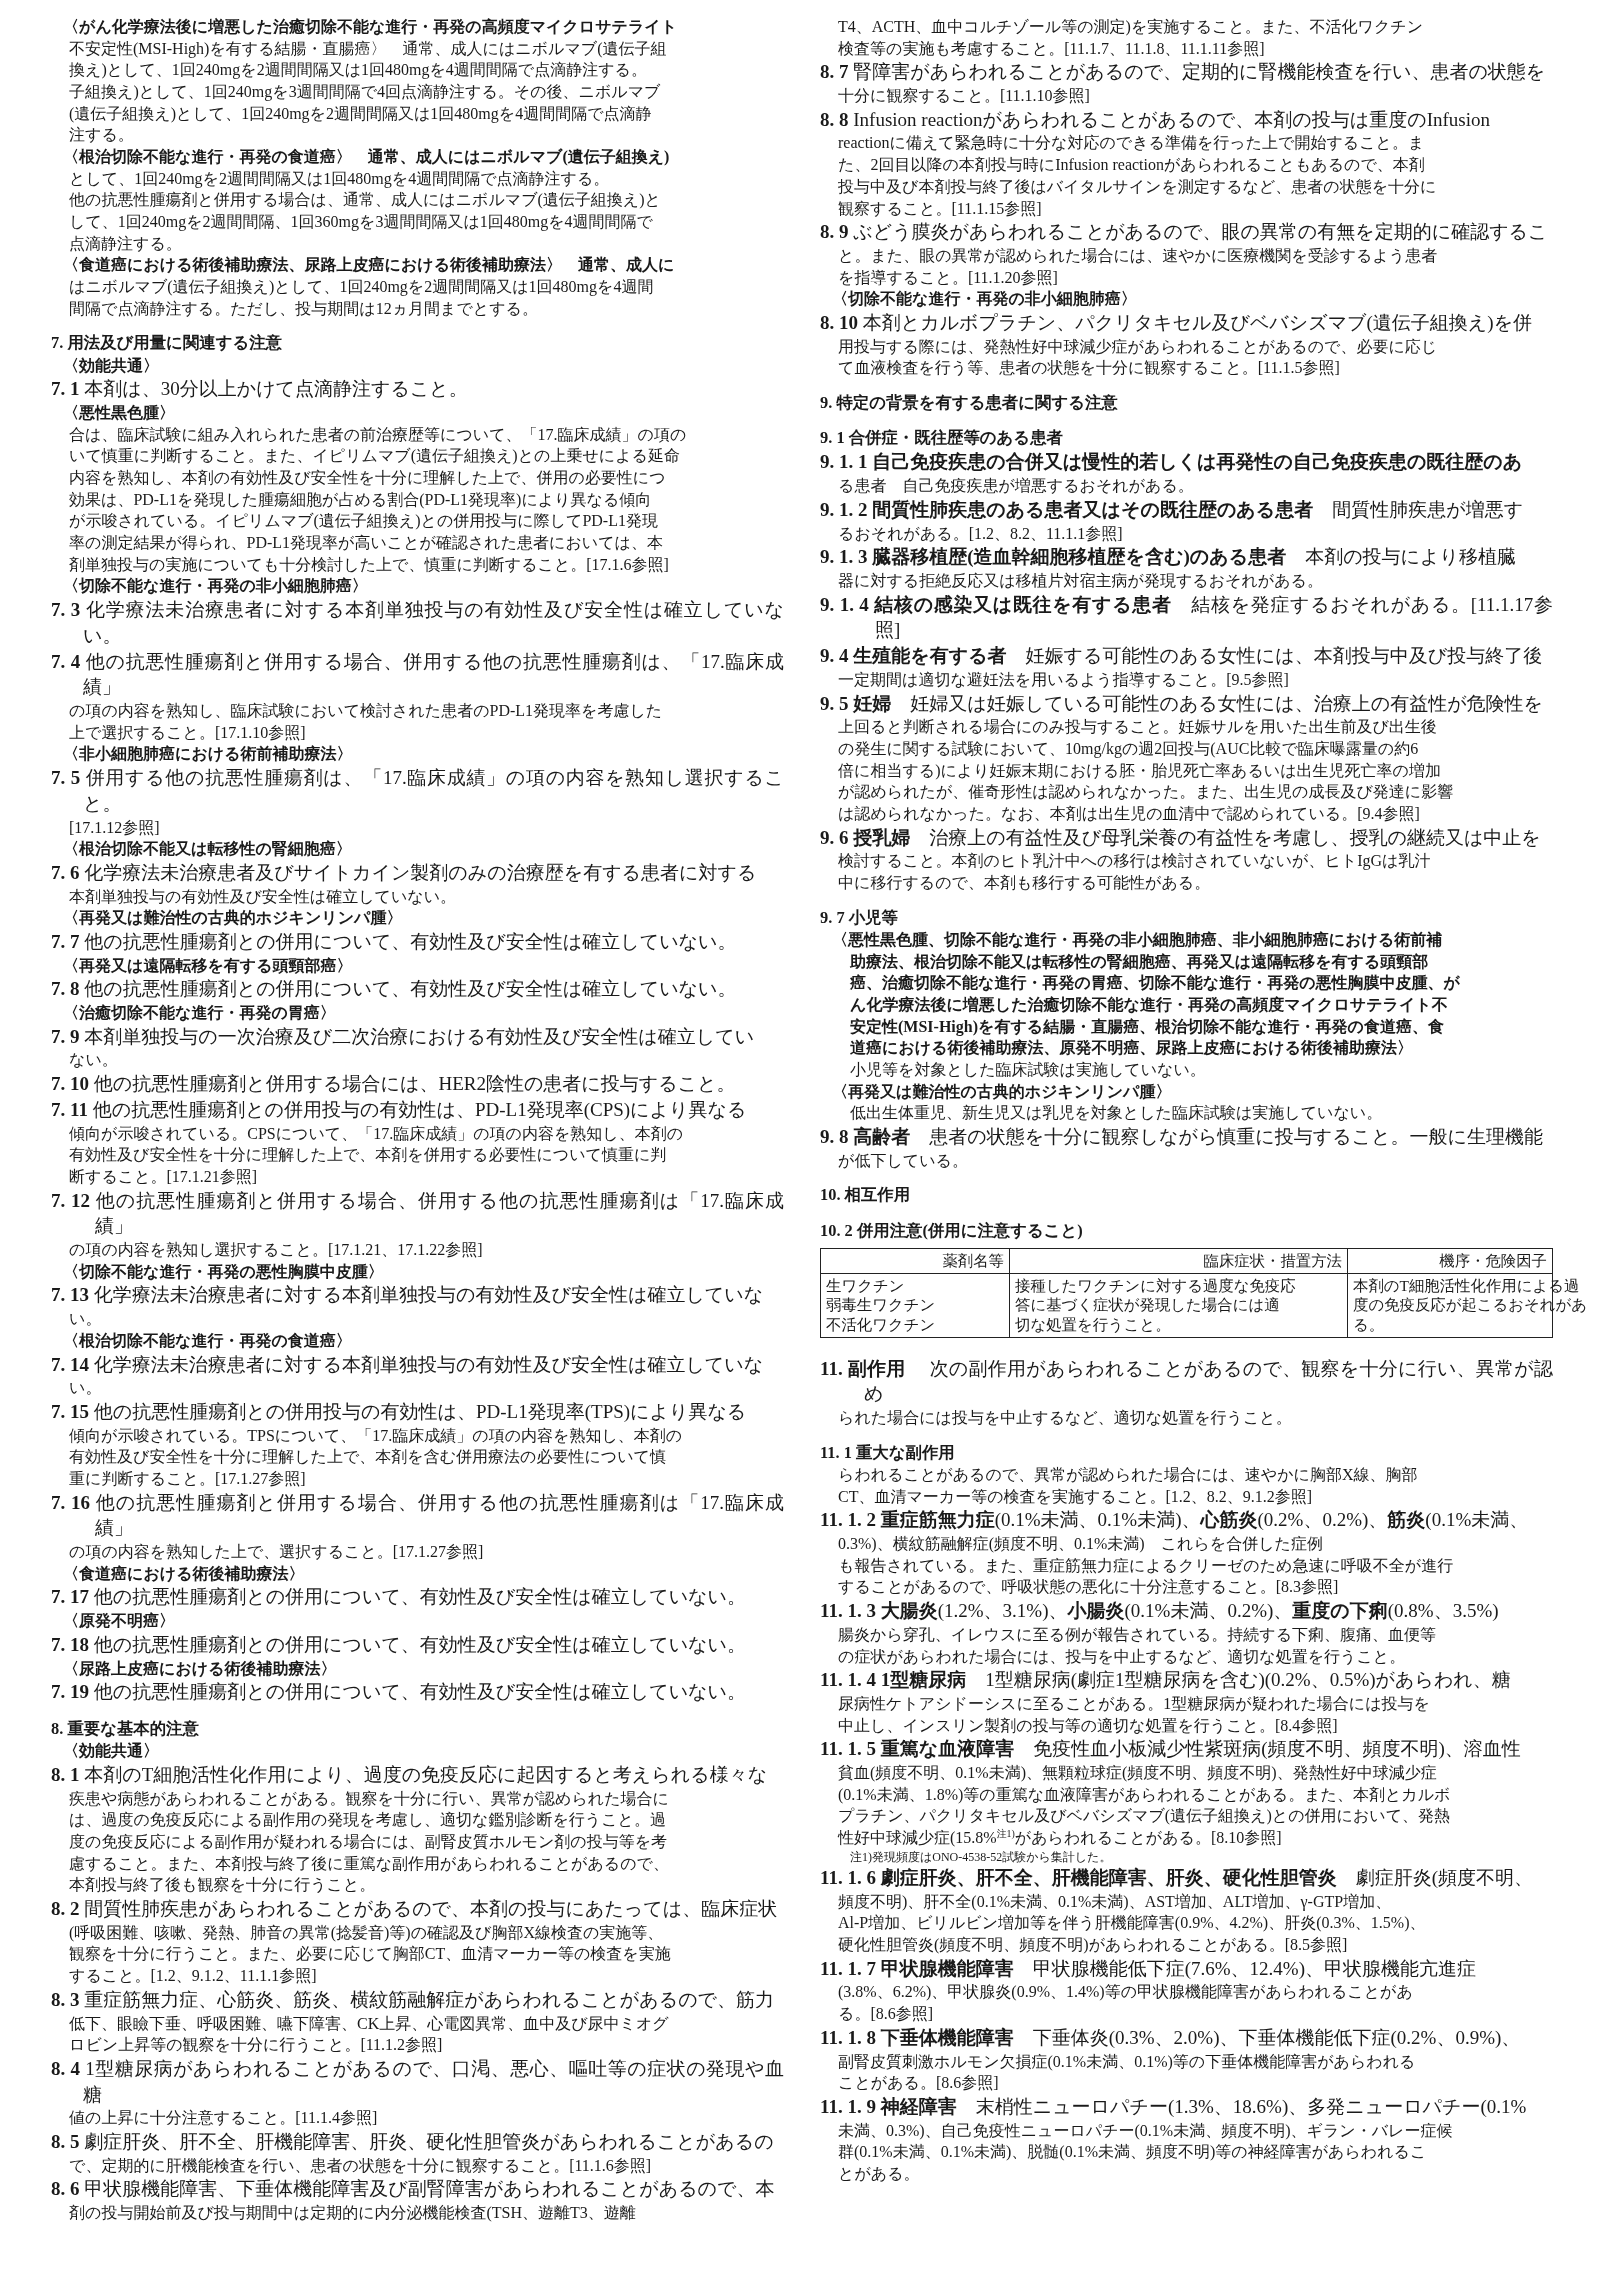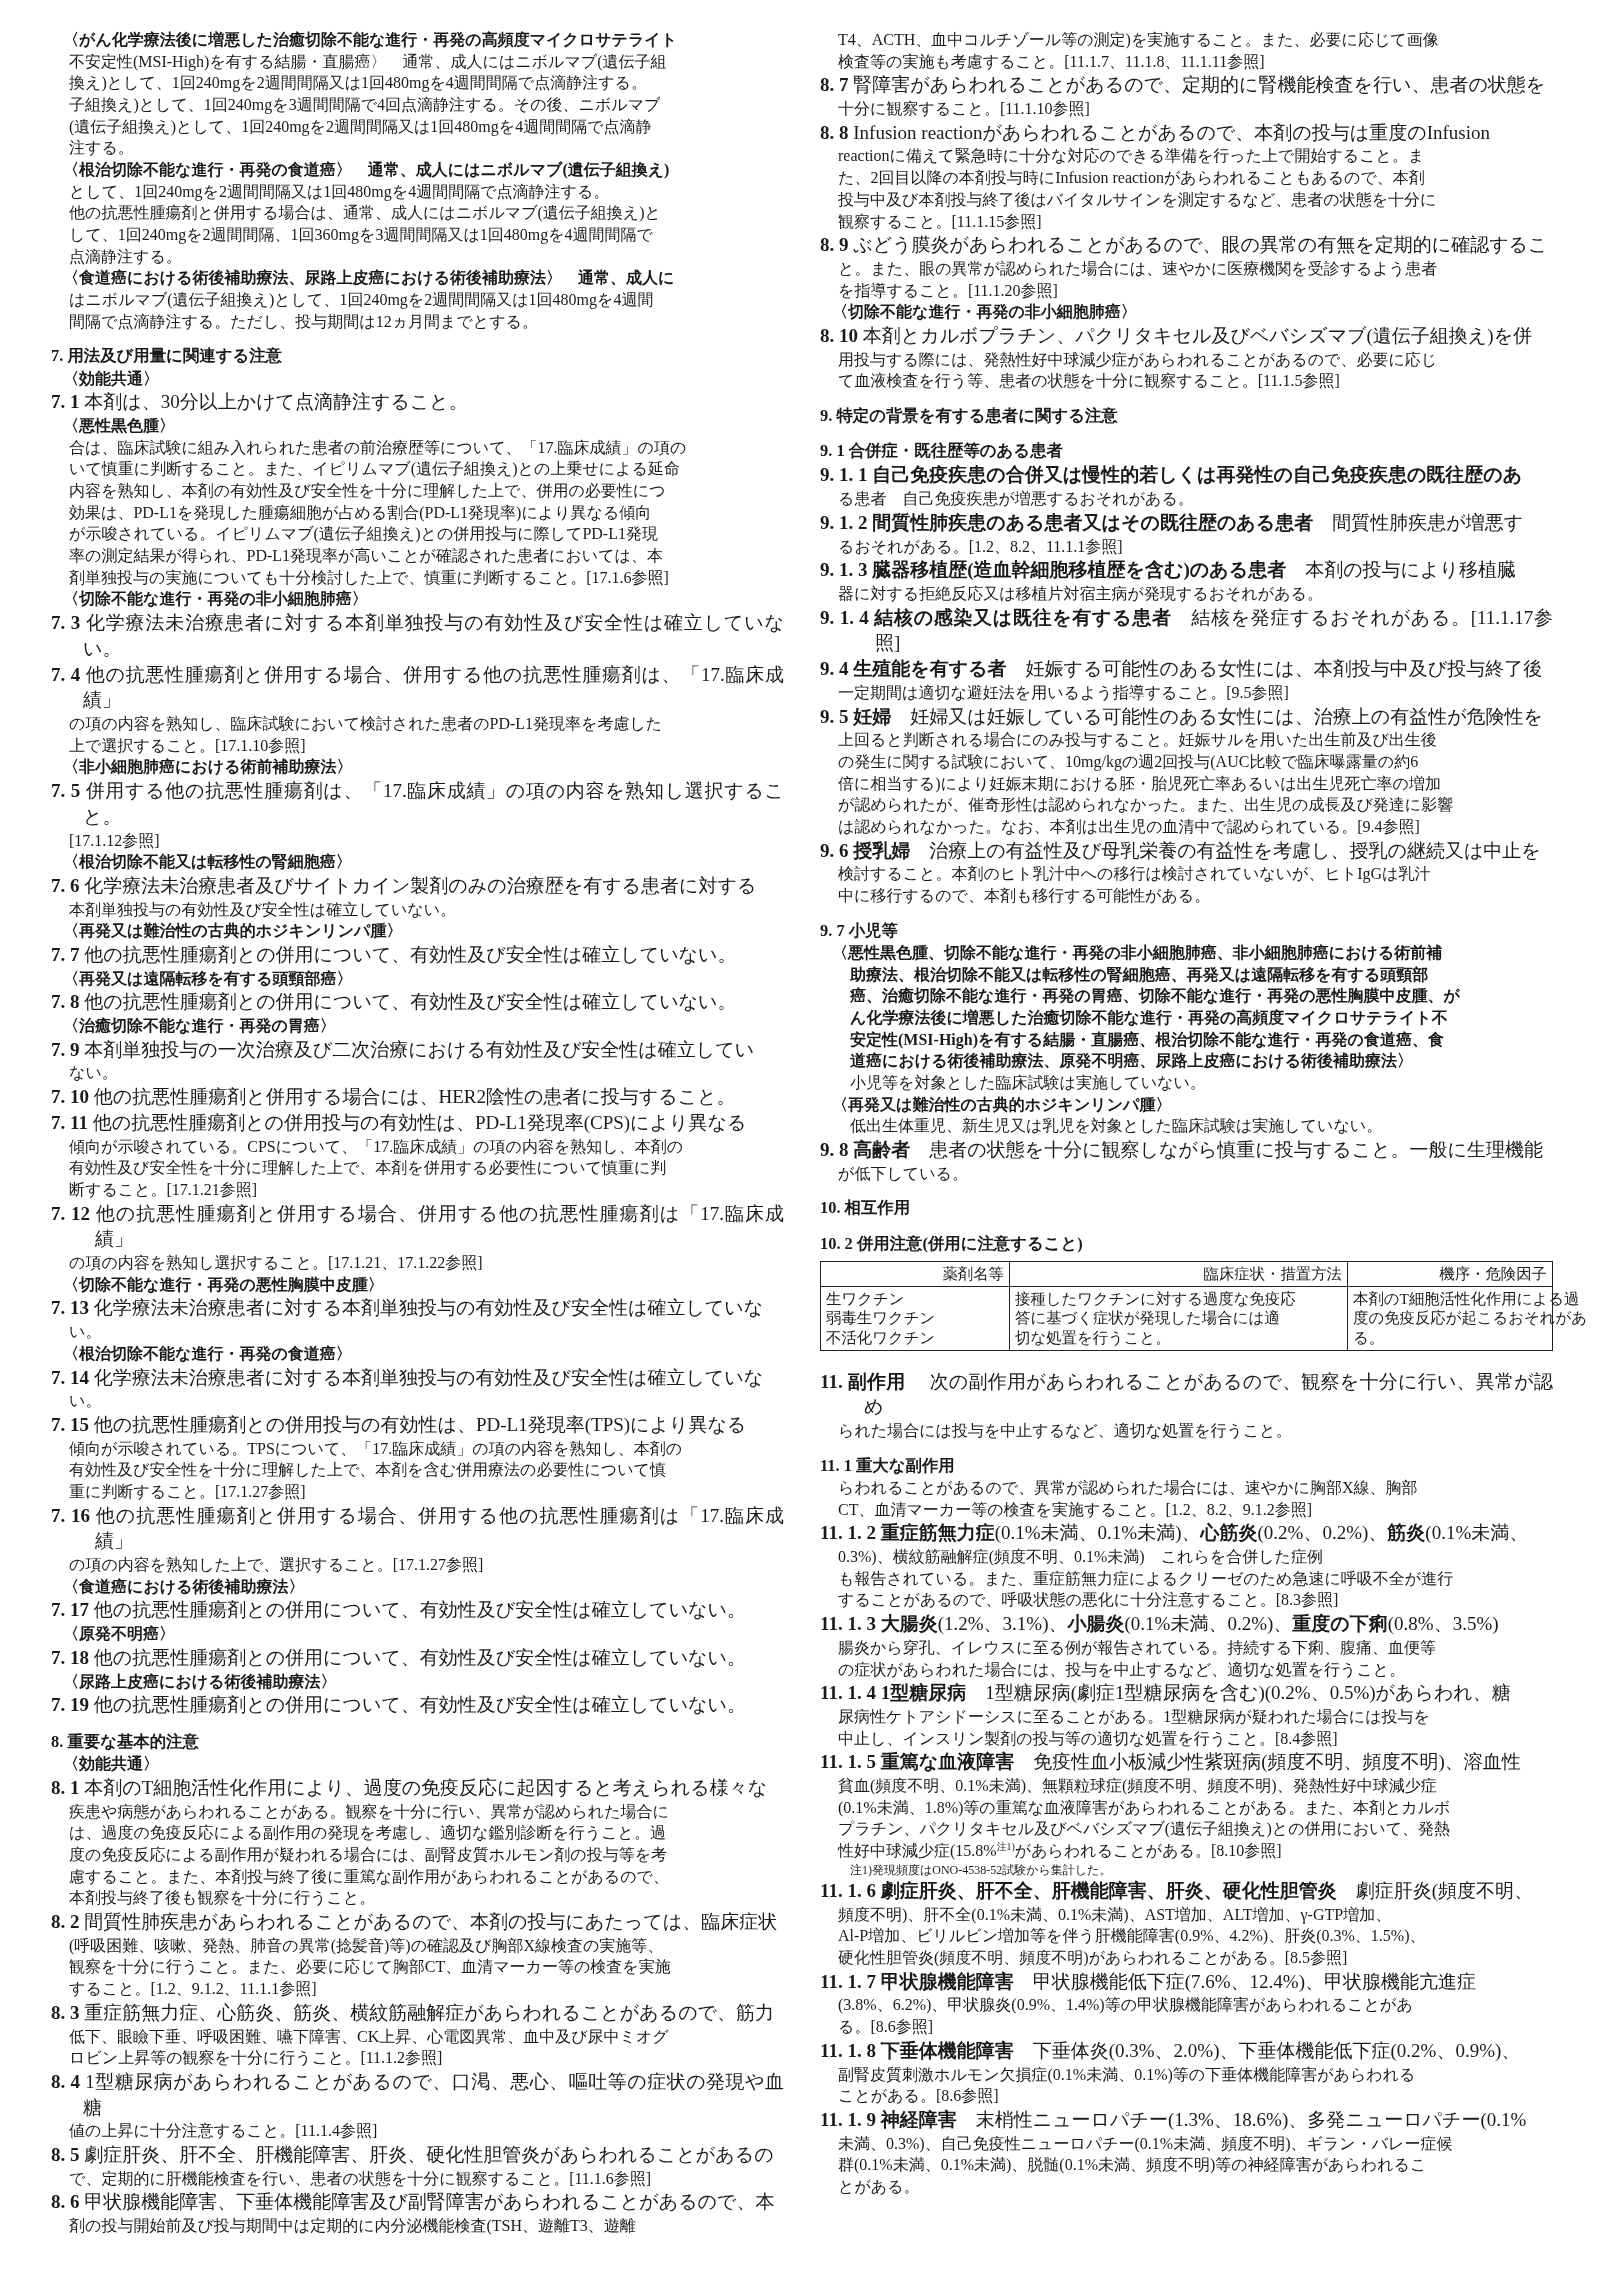--- a/index.html
+++ b/index.html
@@ -11,21 +11,21 @@
     width: 1624px;
     height: 2296px;
     font-family: "Liberation Serif", "DejaVu Serif", serif;
     color: #1a1a1a;
   }
   .page {
     position: relative;
     width: 1624px;
     height: 1808px;
     box-sizing: border-box;
-    padding: 29px 44px 10px 51px;
+    padding: 16px 44px 10px 51px;
   }
   .cols {
     display: flex;
     gap: 36px;
     align-items: flex-start;
   }
   .col {
     width: 733px;
     flex: 0 0 733px;
   }
@@ -194,21 +194,21 @@
         <div class="cont">低下、眼瞼下垂、呼吸困難、嚥下障害、CK上昇、心電図異常、血中及び尿中ミオグ</div>
         <div class="cont">ロビン上昇等の観察を十分に行うこと。[11.1.2参照]</div>
         <div class="item"><span class="num">8. 4</span> 1型糖尿病があらわれることがあるので、口渇、悪心、嘔吐等の症状の発現や血糖</div>
         <div class="cont">値の上昇に十分注意すること。[11.1.4参照]</div>
         <div class="item"><span class="num">8. 5</span> 劇症肝炎、肝不全、肝機能障害、肝炎、硬化性胆管炎があらわれることがあるの</div>
         <div class="cont">で、定期的に肝機能検査を行い、患者の状態を十分に観察すること。[11.1.6参照]</div>
         <div class="item"><span class="num">8. 6</span> 甲状腺機能障害、下垂体機能障害及び副腎障害があらわれることがあるので、本</div>
         <div class="cont">剤の投与開始前及び投与期間中は定期的に内分泌機能検査(TSH、遊離T3、遊離</div>
       </div>
     <div class="col" id="right-col">
-        <div class="cont">T4、ACTH、血中コルチゾール等の測定)を実施すること。また、必要に応じて画像</div>
+        <div class="cont">T4、ACTH、血中コルチゾール等の測定)を実施すること。また、不活化ワクチン</div>
         <div class="cont">検査等の実施も考慮すること。[11.1.7、11.1.8、11.1.11参照]</div>
         <div class="item"><span class="num">8. 7</span> 腎障害があらわれることがあるので、定期的に腎機能検査を行い、患者の状態を</div>
         <div class="cont">十分に観察すること。[11.1.10参照]</div>
         <div class="item"><span class="num">8. 8</span> Infusion reactionがあらわれることがあるので、本剤の投与は重度のInfusion</div>
         <div class="cont">reactionに備えて緊急時に十分な対応のできる準備を行った上で開始すること。ま</div>
         <div class="cont">た、2回目以降の本剤投与時にInfusion reactionがあらわれることもあるので、本剤</div>
         <div class="cont">投与中及び本剤投与終了後はバイタルサインを測定するなど、患者の状態を十分に</div>
         <div class="cont">観察すること。[11.1.15参照]</div>
         <div class="item"><span class="num">8. 9</span> ぶどう膜炎があらわれることがあるので、眼の異常の有無を定期的に確認するこ</div>
         <div class="cont">と。また、眼の異常が認められた場合には、速やかに医療機関を受診するよう患者</div>

